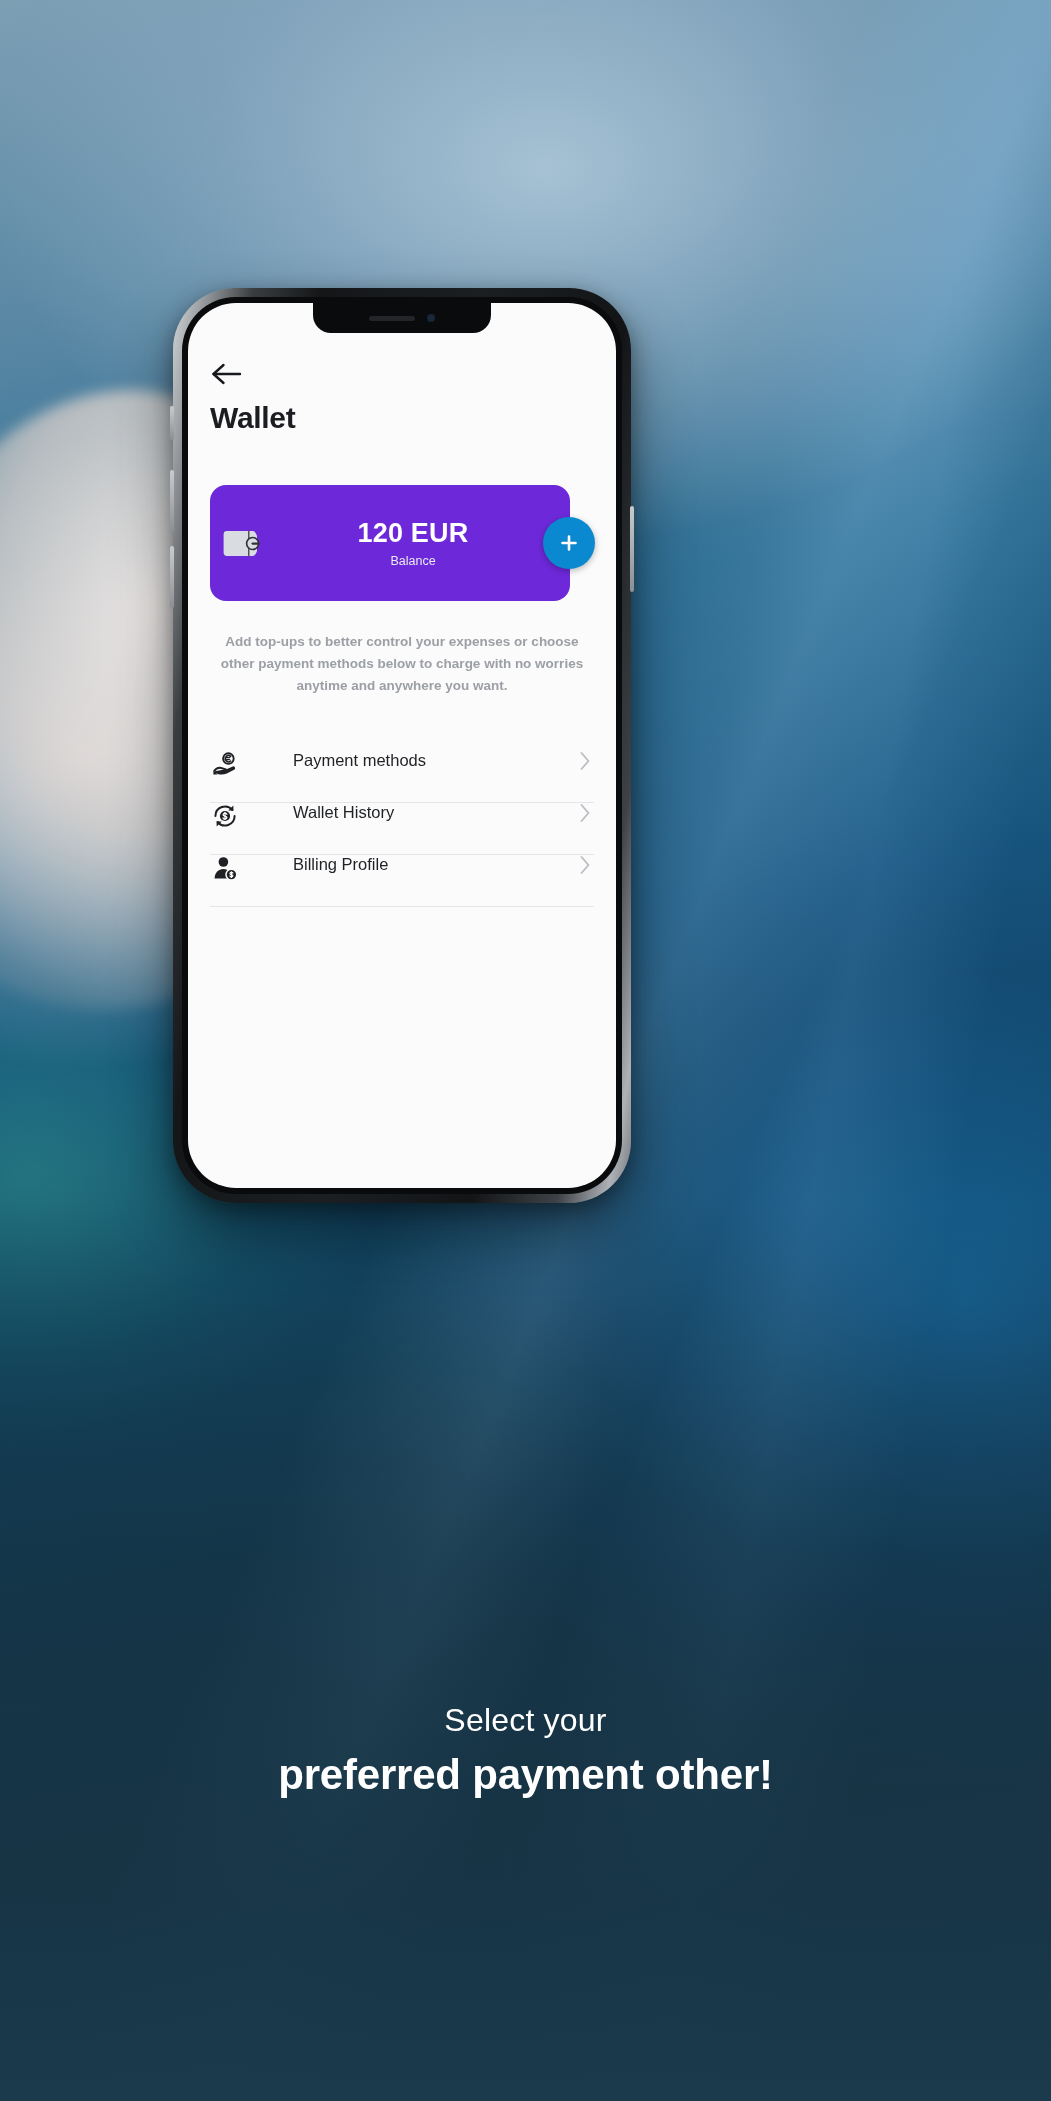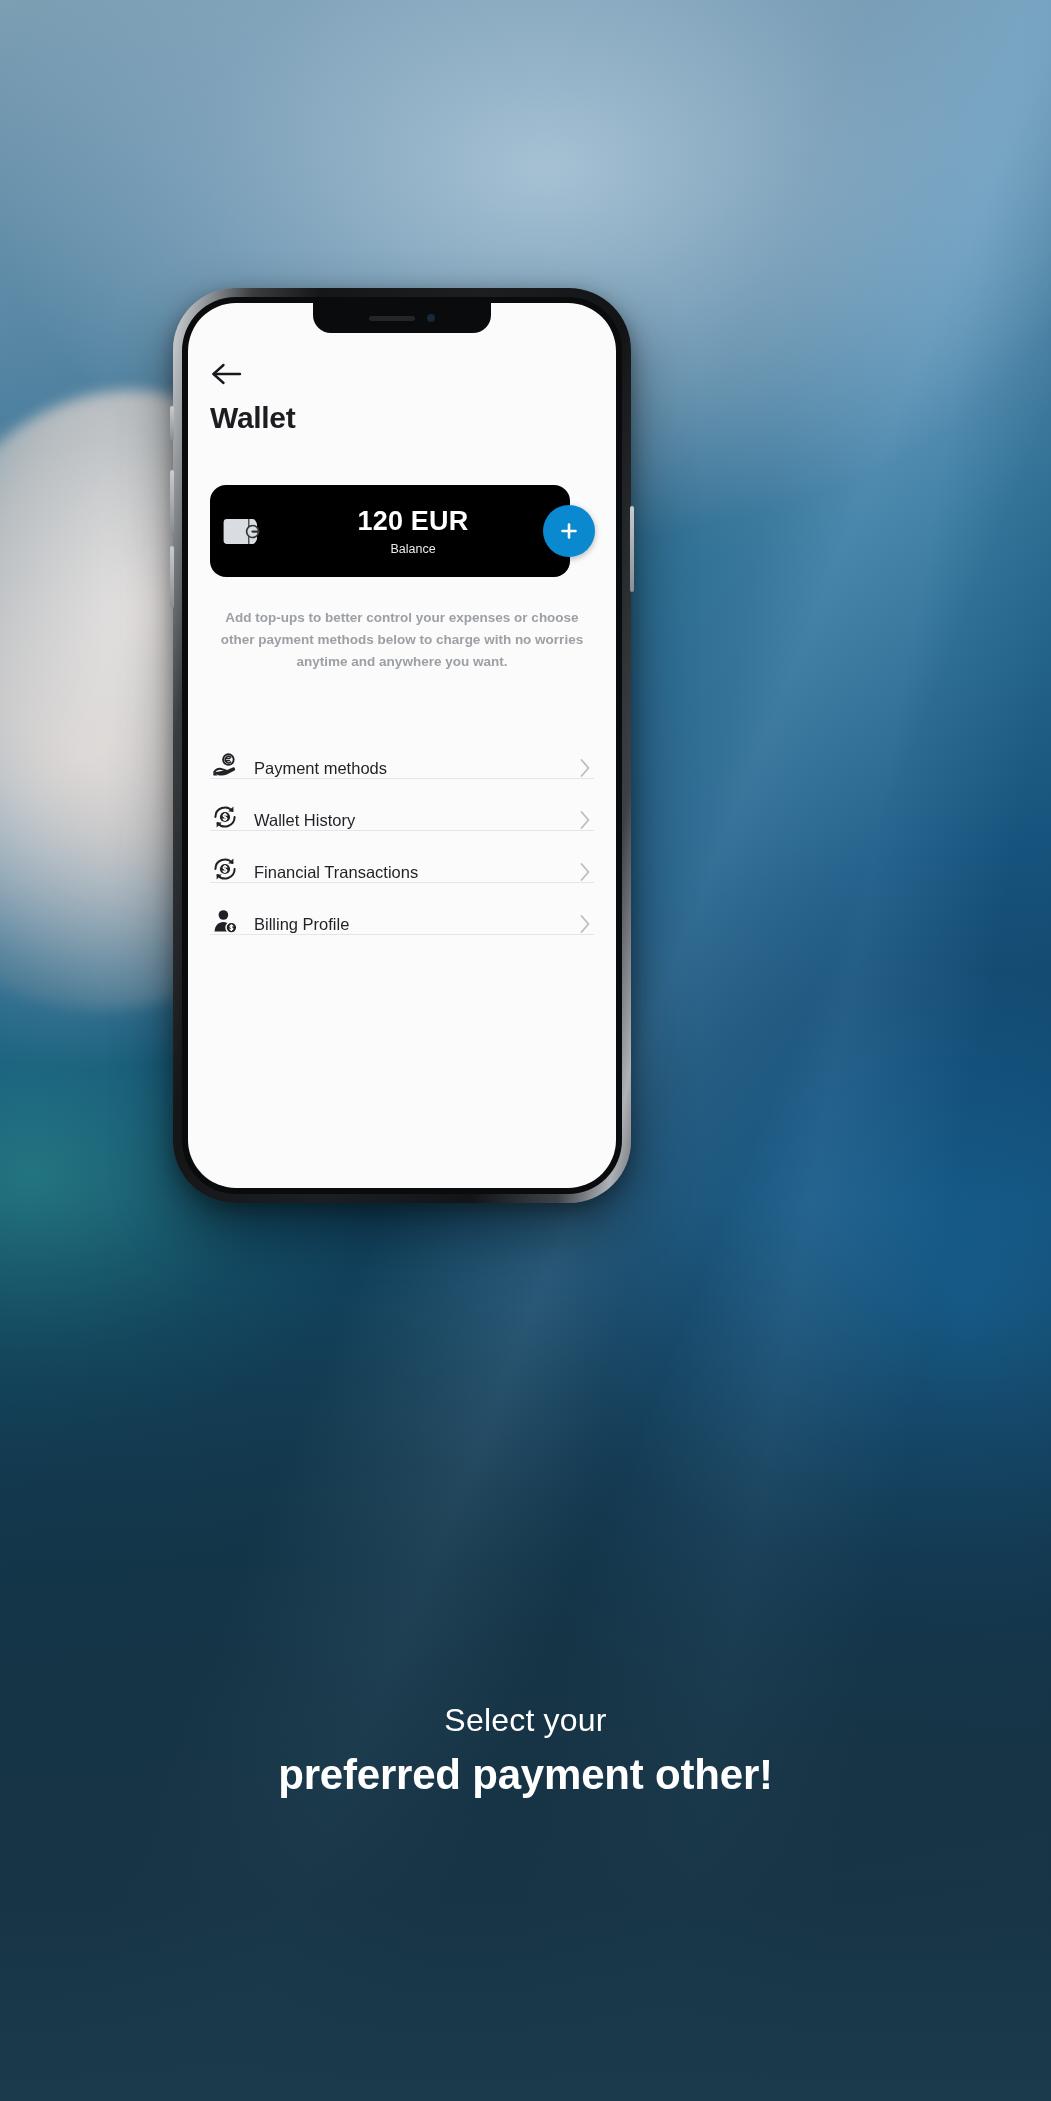--- a/index.html
+++ b/index.html
@@ -98,23 +98,23 @@
 
   .page-title {
     margin-top: 14px;
     font-size: 30px; font-weight: 700; color: #1b1d20; letter-spacing: -0.3px;
   }
 
   
   .card-wrap { position: relative; margin-top: 50px; padding-right: 24px; }
   .balance-card {
     position: relative;
-    height: 92px;
+    height: 116px;
     border-radius: 16px;
-    background: #000000;
+    background: #6d28d9;
     display: flex; align-items: center;
     padding-left: 12px;
   }
   .wallet-icon { width: 40px; height: 34px; flex: 0 0 auto; }
   .balance-center {
     flex: 1; text-align: center; padding-right: 6px;
   }
   .balance-amount { font-size: 27px; font-weight: 700; color: #ffffff; letter-spacing: 0.2px; }
   .balance-label { font-size: 12.5px; color: #e9eaec; margin-top: 5px; }
   .plus-btn {
@@ -129,24 +129,25 @@
 
   .helper-text {
     margin: 30px 10px 0 10px;
     text-align: center;
     font-size: 13.5px; line-height: 1.62; color: #9ca0a5; font-weight: bold;
   }
 
   
   .list { margin-top: 54px; }
   .list-row {
-    display: flex; align-items: flex-end;
+    display: flex; align-items: flex-start;
     height: 52px;
     border-bottom: 1px solid #e3e5e8;
     cursor: pointer;
+    gap: 39px;
   }
   .list-row .ico { width: 30px; flex: 0 0 30px; display: flex; align-items: center; justify-content: center; }
   .list-row .ico svg { width: 26px; height: 26px; }
   .list-row .lbl { flex: 1; margin-left: 14px; font-size: 16.5px; color: #1f2124; }
   .chev { width: 12px; height: 20px; flex: 0 0 12px; margin-right: 3px; }
 
   .toggle-row {
     display: flex; align-items: center;
     height: 58px;
   }
@@ -262,37 +263,20 @@
                   <path d="M13 9.6 V16.4" stroke="#ffffff" stroke-width="1.3" stroke-linecap="round"></path>
                   <path d="M14.9 11.2 a2 2 0 0 0 -3.8 0.6 c0 1.8 3.8 0.9 3.8 2.6 a2 2 0 0 1 -3.8 0.5" fill="none" stroke="#ffffff" stroke-width="1.3" stroke-linecap="round"></path>
                 </svg>
               </span>
               <span class="lbl">Wallet History</span>
               <svg class="chev" viewBox="0 0 12 20">
                 <path d="M2.5 2 L9.5 10 L2.5 18" fill="none" stroke="#b9bdc2" stroke-width="1.8" stroke-linecap="round" stroke-linejoin="round"></path>
               </svg>
             </div>
 
-            <div class="list-row">
-              <span class="ico">
-                <svg viewBox="0 0 26 26">
-                  <path d="M3.4 13 A9.6 9.6 0 0 1 20.4 7" fill="none" stroke="#1f2124" stroke-width="2" stroke-linecap="round"></path>
-                  <path d="M22.6 13 A9.6 9.6 0 0 1 5.6 19" fill="none" stroke="#1f2124" stroke-width="2" stroke-linecap="round"></path>
-                  <path d="M21.4 2.4 L21.4 7.6 L16.2 7.6 Z" fill="#1f2124"></path>
-                  <path d="M4.6 23.6 L4.6 18.4 L9.8 18.4 Z" fill="#1f2124"></path>
-                  <circle cx="13" cy="13" r="5.1" fill="#1f2124"></circle>
-                  <path d="M13 9.6 V16.4" stroke="#ffffff" stroke-width="1.3" stroke-linecap="round"></path>
-                  <path d="M14.9 11.2 a2 2 0 0 0 -3.8 0.6 c0 1.8 3.8 0.9 3.8 2.6 a2 2 0 0 1 -3.8 0.5" fill="none" stroke="#ffffff" stroke-width="1.3" stroke-linecap="round"></path>
-                </svg>
-              </span>
-              <span class="lbl">Financial Transactions</span>
-              <svg class="chev" viewBox="0 0 12 20">
-                <path d="M2.5 2 L9.5 10 L2.5 18" fill="none" stroke="#b9bdc2" stroke-width="1.8" stroke-linecap="round" stroke-linejoin="round"></path>
-              </svg>
-            </div>
 
             <div class="list-row">
               <span class="ico">
                 <svg viewBox="0 0 26 26">
                   <circle cx="11.4" cy="7" r="4.8" fill="#1f2124"></circle>
                   <path d="M2.6 23.6 C2.6 17.6 6.6 14 11.4 14 C16.2 14 20.2 17.6 20.2 23.6 Z" fill="#1f2124"></path>
                   <circle cx="19.4" cy="19.6" r="5.4" fill="#1f2124" stroke="#fbfbfc" stroke-width="1.5"></circle>
                   <path d="M19.4 16.8 V22.4" stroke="#ffffff" stroke-width="1.2" stroke-linecap="round"></path>
                   <path d="M20.9 18.1 a1.6 1.6 0 0 0 -3 0.5 c0 1.4 3 0.7 3 2.1 a1.6 1.6 0 0 1 -3 0.4" fill="none" stroke="#ffffff" stroke-width="1.2" stroke-linecap="round"></path>
                 </svg>

